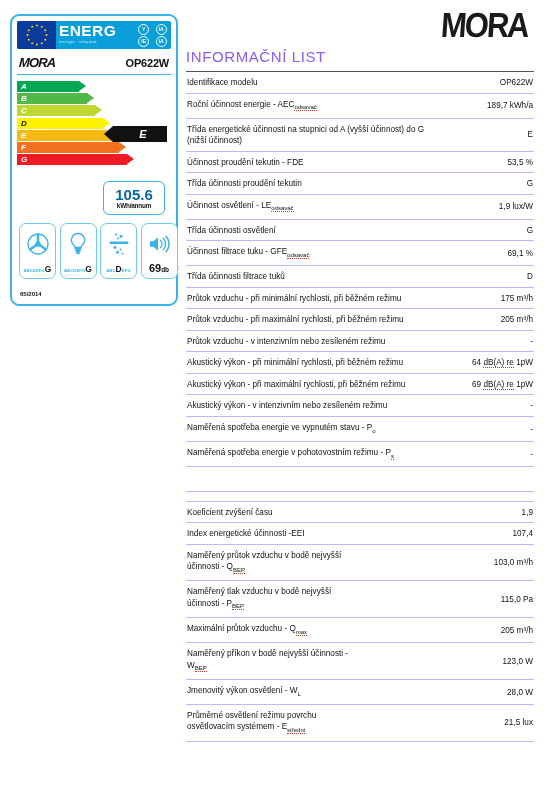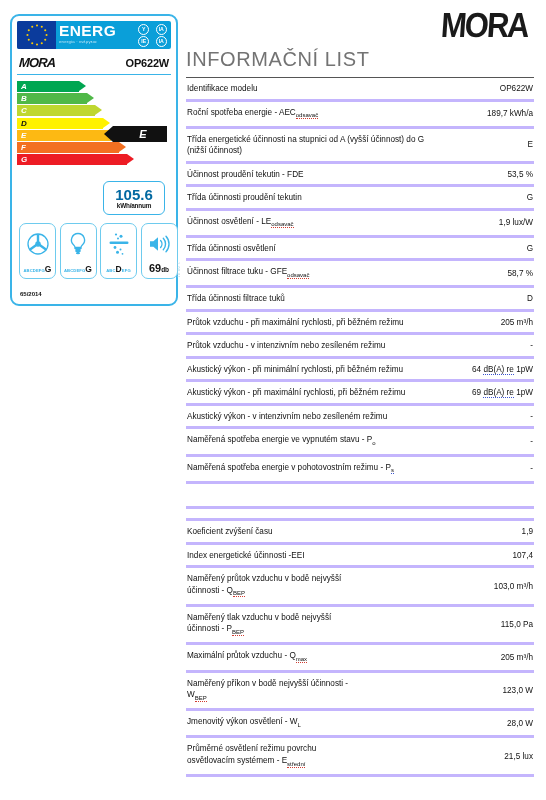--- a/index.html
+++ b/index.html
@@ -116,27 +116,27 @@
   .mora-logo {
     position:absolute; right: 18px; top: 8px;
     font-size: 31px; font-weight: 900; letter-spacing: -2px;
     color:#1a1a1a; font-family:"Liberation Sans", sans-serif;
     transform: skewX(-4deg) scaleY(1.12);
   }
 
   
   .doc { position:absolute; left: 186px; top: 48px; width: 348px; }
   .doc-title {
-    font-size: 20px; color:#737373; letter-spacing: 0.6px;
+    font-size: 15px; color:#8b5cf6; letter-spacing: 0.6px;
     padding-bottom: 6px; border-bottom: 1.4px solid #555;
     font-weight: normal;
   }
   table.info { width: 100%; border-collapse: collapse; table-layout: fixed; }
   table.info td {
-    border-bottom: 3px solid #c4b5fd;
+    border-bottom: 1px solid #c4b5fd;
     padding: 5px 1px 4px 1px;
     font-size: 8.2px; color: #111; line-height: 11.5px;
     vertical-align: middle;
     margin-top: 12px;
   }
   td.k { width: 247px; }
   td.v { text-align: right; white-space: nowrap; }
   .sub { font-size: 6px; vertical-align: sub; }
   .sp-red { border-bottom: 1px dotted #d03b2f; }
   .sp-blue { border-bottom: 1px dotted #3a53d0; }
@@ -289,21 +289,21 @@
 
   <div class="doc">
     <div class="doc-title">INFORMAČNÍ LIST</div>
     <table class="info">
       <tbody id="rows-top">
           <tr>
             <td class="k"><span>Identifikace modelu</span></td>
             <td class="v">OP622W</td>
           </tr>
           <tr>
-            <td class="k"><span>Roční spotřeba energie - AEC</span><span class="sub sp-red">odsavač</span></td>
+            <td class="k"><span>Roční účinnost energie - AEC</span><span class="sub sp-red">odsavač</span></td>
             <td class="v">189,7 kWh/a</td>
           </tr>
           <tr>
             <td class="k"><span>Třída energetické účinnosti na stupnici od A (vyšší účinnost) do G (nižší účinnost)</span></td>
             <td class="v">E</td>
           </tr>
           <tr>
             <td class="k"><span>Účinnost proudění tekutin - FDE</span></td>
             <td class="v">53,5 %</td>
           </tr>
@@ -314,25 +314,29 @@
           <tr>
             <td class="k"><span>Účinnost osvětlení - LE</span><span class="sub sp-red">odsavač</span></td>
             <td class="v">1,9 lux/W</td>
           </tr>
           <tr>
             <td class="k"><span>Třída účinnosti osvětlení</span></td>
             <td class="v">G</td>
           </tr>
           <tr>
             <td class="k"><span>Účinnost filtrace tuku - GFE</span><span class="sub sp-red">odsavač</span></td>
-            <td class="v">58,7 %</td>
+            <td class="v">69,1 %</td>
           </tr>
           <tr>
             <td class="k"><span>Třída účinnosti filtrace tuků</span></td>
             <td class="v">D</td>
+          </tr>
+          <tr>
+            <td class="k"><span>Průtok vzduchu - při minimální rychlosti, při běžném režimu</span></td>
+            <td class="v">175 m³/h</td>
           </tr>
           <tr>
             <td class="k"><span>Průtok vzduchu - při maximální rychlosti, při běžném režimu</span></td>
             <td class="v">205 m³/h</td>
           </tr>
           <tr>
             <td class="k"><span>Průtok vzduchu - v intenzivním nebo zesíleném režimu</span></td>
             <td class="v">-</td>
           </tr>
           <tr>

